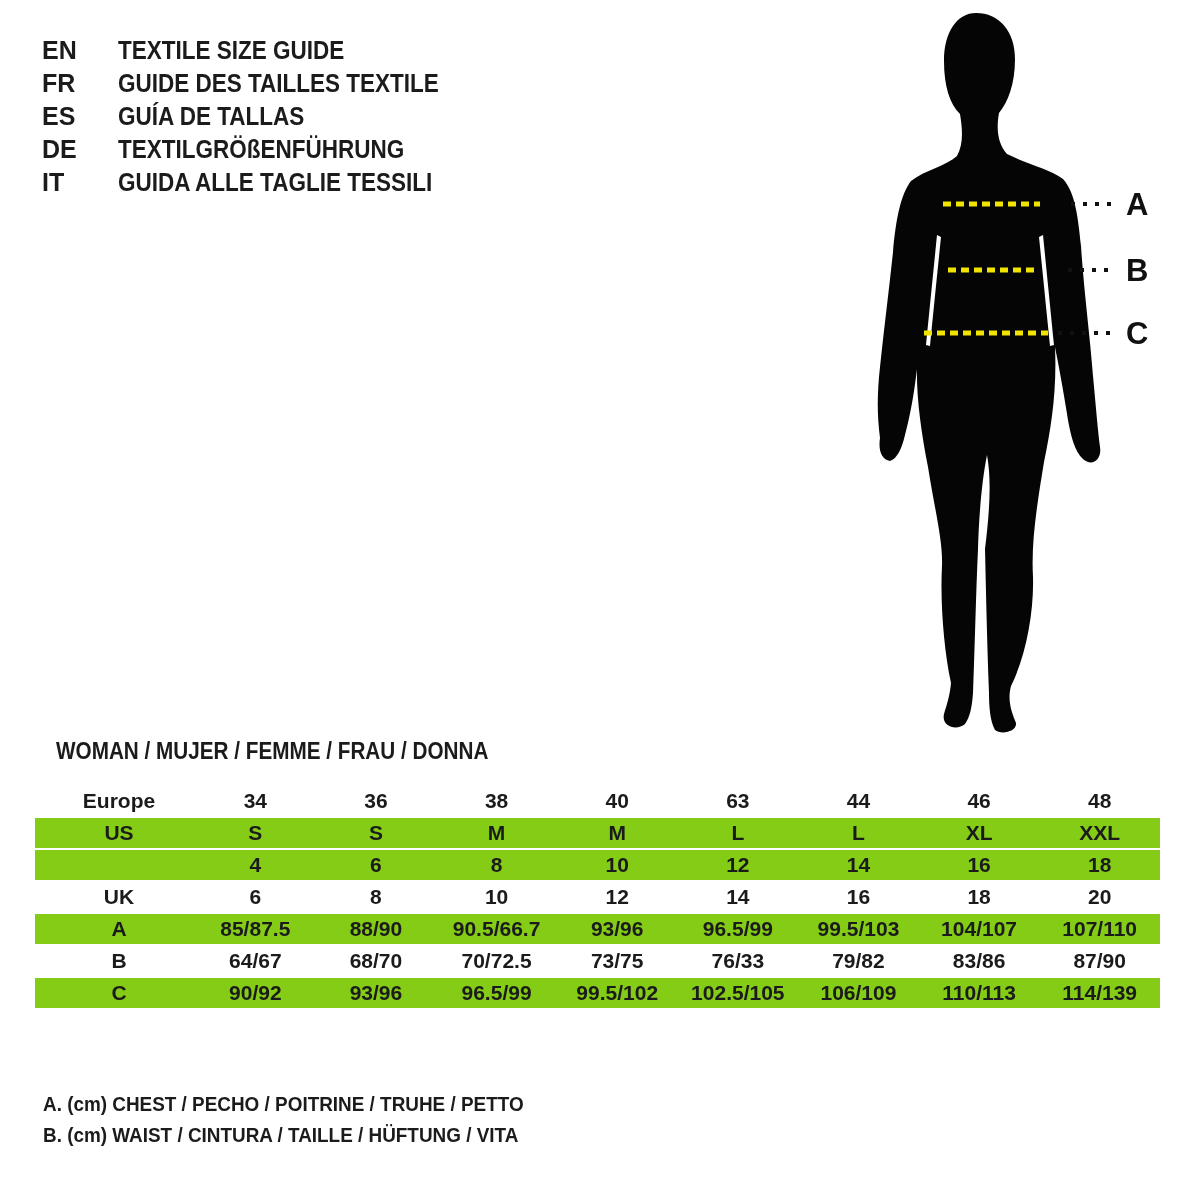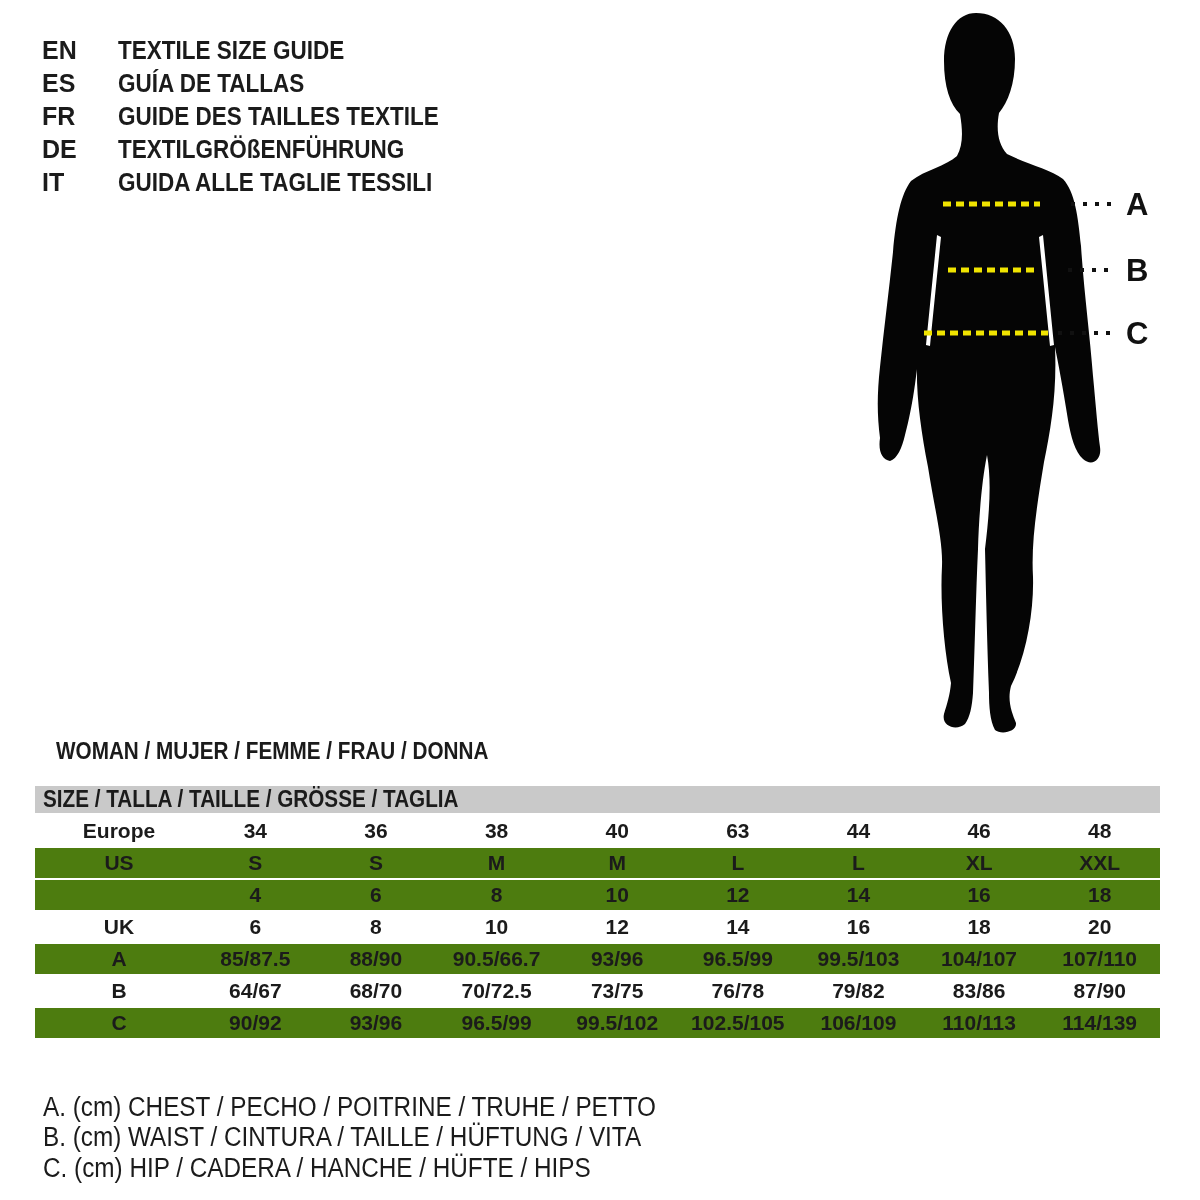--- a/index.html
+++ b/index.html
@@ -28,46 +28,46 @@
   .size-header {
     height:27px; background:#c9c9c9; display:flex; align-items:center;
     font-size:23px; font-weight:bold; padding-left:8px; margin-bottom:3px;
   }
   table.size-table { width:1125px; border-collapse:collapse; table-layout:fixed; }
   table.size-table td {
     height:30px; border-bottom:2px solid #ffffff;
     font-size:21px; font-weight:bold; text-align:center; padding:0; vertical-align:middle;
   }
   table.size-table td.row-label { text-align:center; padding-left:8px; }
-  table.size-table tr.shaded td { background:#4d7c0f; }
+  table.size-table tr.shaded td { background:#84cc16; }
   col.label-col { width:160px; }
 
   
   .legend { position:absolute; left:43px; top:1092px; }
-  .legend-row { height:30.5px; display:flex; align-items:flex-end; font-size:27px; font-weight:normal; }
+  .legend-row { height:30.5px; display:flex; align-items:flex-start; font-size:21px; font-weight:bold; }
 </style>
 </head>
 <body>
 
 <div class="page">
 
   <div class="lang-block">
     <div class="lang-row">
       <span class="lang-code">EN</span>
       <span class="cond lang-label">TEXTILE SIZE GUIDE</span>
     </div>
 
     <div class="lang-row">
+      <span class="lang-code">FR</span>
+      <span class="cond lang-label">GUIDE DES TAILLES TEXTILE</span>
+    </div>
+
+    <div class="lang-row">
       <span class="lang-code">ES</span>
       <span class="cond lang-label">GUÍA DE TALLAS</span>
-    </div>
-
-    <div class="lang-row">
-      <span class="lang-code">FR</span>
-      <span class="cond lang-label">GUIDE DES TAILLES TEXTILE</span>
     </div>
 
     <div class="lang-row">
       <span class="lang-code">DE</span>
       <span class="cond lang-label">TEXTILGRÖßENFÜHRUNG</span>
     </div>
 
     <div class="lang-row">
       <span class="lang-code">IT</span>
       <span class="cond lang-label">GUIDA ALLE TAGLIE TESSILI</span>
@@ -130,23 +130,20 @@
       <line x1="1058" y1="333" x2="1116" y2="333" stroke="#111111" stroke-width="4" stroke-dasharray="4 8"></line>
       <text class="measure-label" x="1126" y="344">C</text>
     </svg>
   </div>
 
   <div class="section-heading">
     <span class="cond">WOMAN / MUJER / FEMME / FRAU / DONNA</span>
   </div>
 
   <div class="table-wrap">
-    <div class="size-header">
-      <span class="cond">SIZE / TALLA / TAILLE / GRÖSSE / TAGLIA</span>
-    </div>
     <table class="size-table">
       <colgroup>
         <col class="label-col">
         <col>
           <col>
           <col>
           <col>
           <col>
           <col>
           <col>
@@ -207,21 +204,21 @@
             <td>99.5/103</td>
             <td>104/107</td>
             <td>107/110</td>
           </tr>
           <tr>
             <td class="row-label">B</td>
             <td>64/67</td>
             <td>68/70</td>
             <td>70/72.5</td>
             <td>73/75</td>
-            <td>76/78</td>
+            <td>76/33</td>
             <td>79/82</td>
             <td>83/86</td>
             <td>87/90</td>
           </tr>
           <tr class="shaded">
             <td class="row-label">C</td>
             <td>90/92</td>
             <td>93/96</td>
             <td>96.5/99</td>
             <td>99.5/102</td>
@@ -236,18 +233,15 @@
 
   <div class="legend">
     <div class="legend-row">
       <span class="cond">A. (cm) CHEST / PECHO / POITRINE / TRUHE / PETTO</span>
     </div>
 
     <div class="legend-row">
       <span class="cond">B. (cm) WAIST / CINTURA / TAILLE / HÜFTUNG / VITA</span>
     </div>
 
-    <div class="legend-row">
-      <span class="cond">C. (cm) HIP / CADERA / HANCHE / HÜFTE / HIPS</span>
-    </div>
   </div>
 
 </div>
 
 </body></html>

